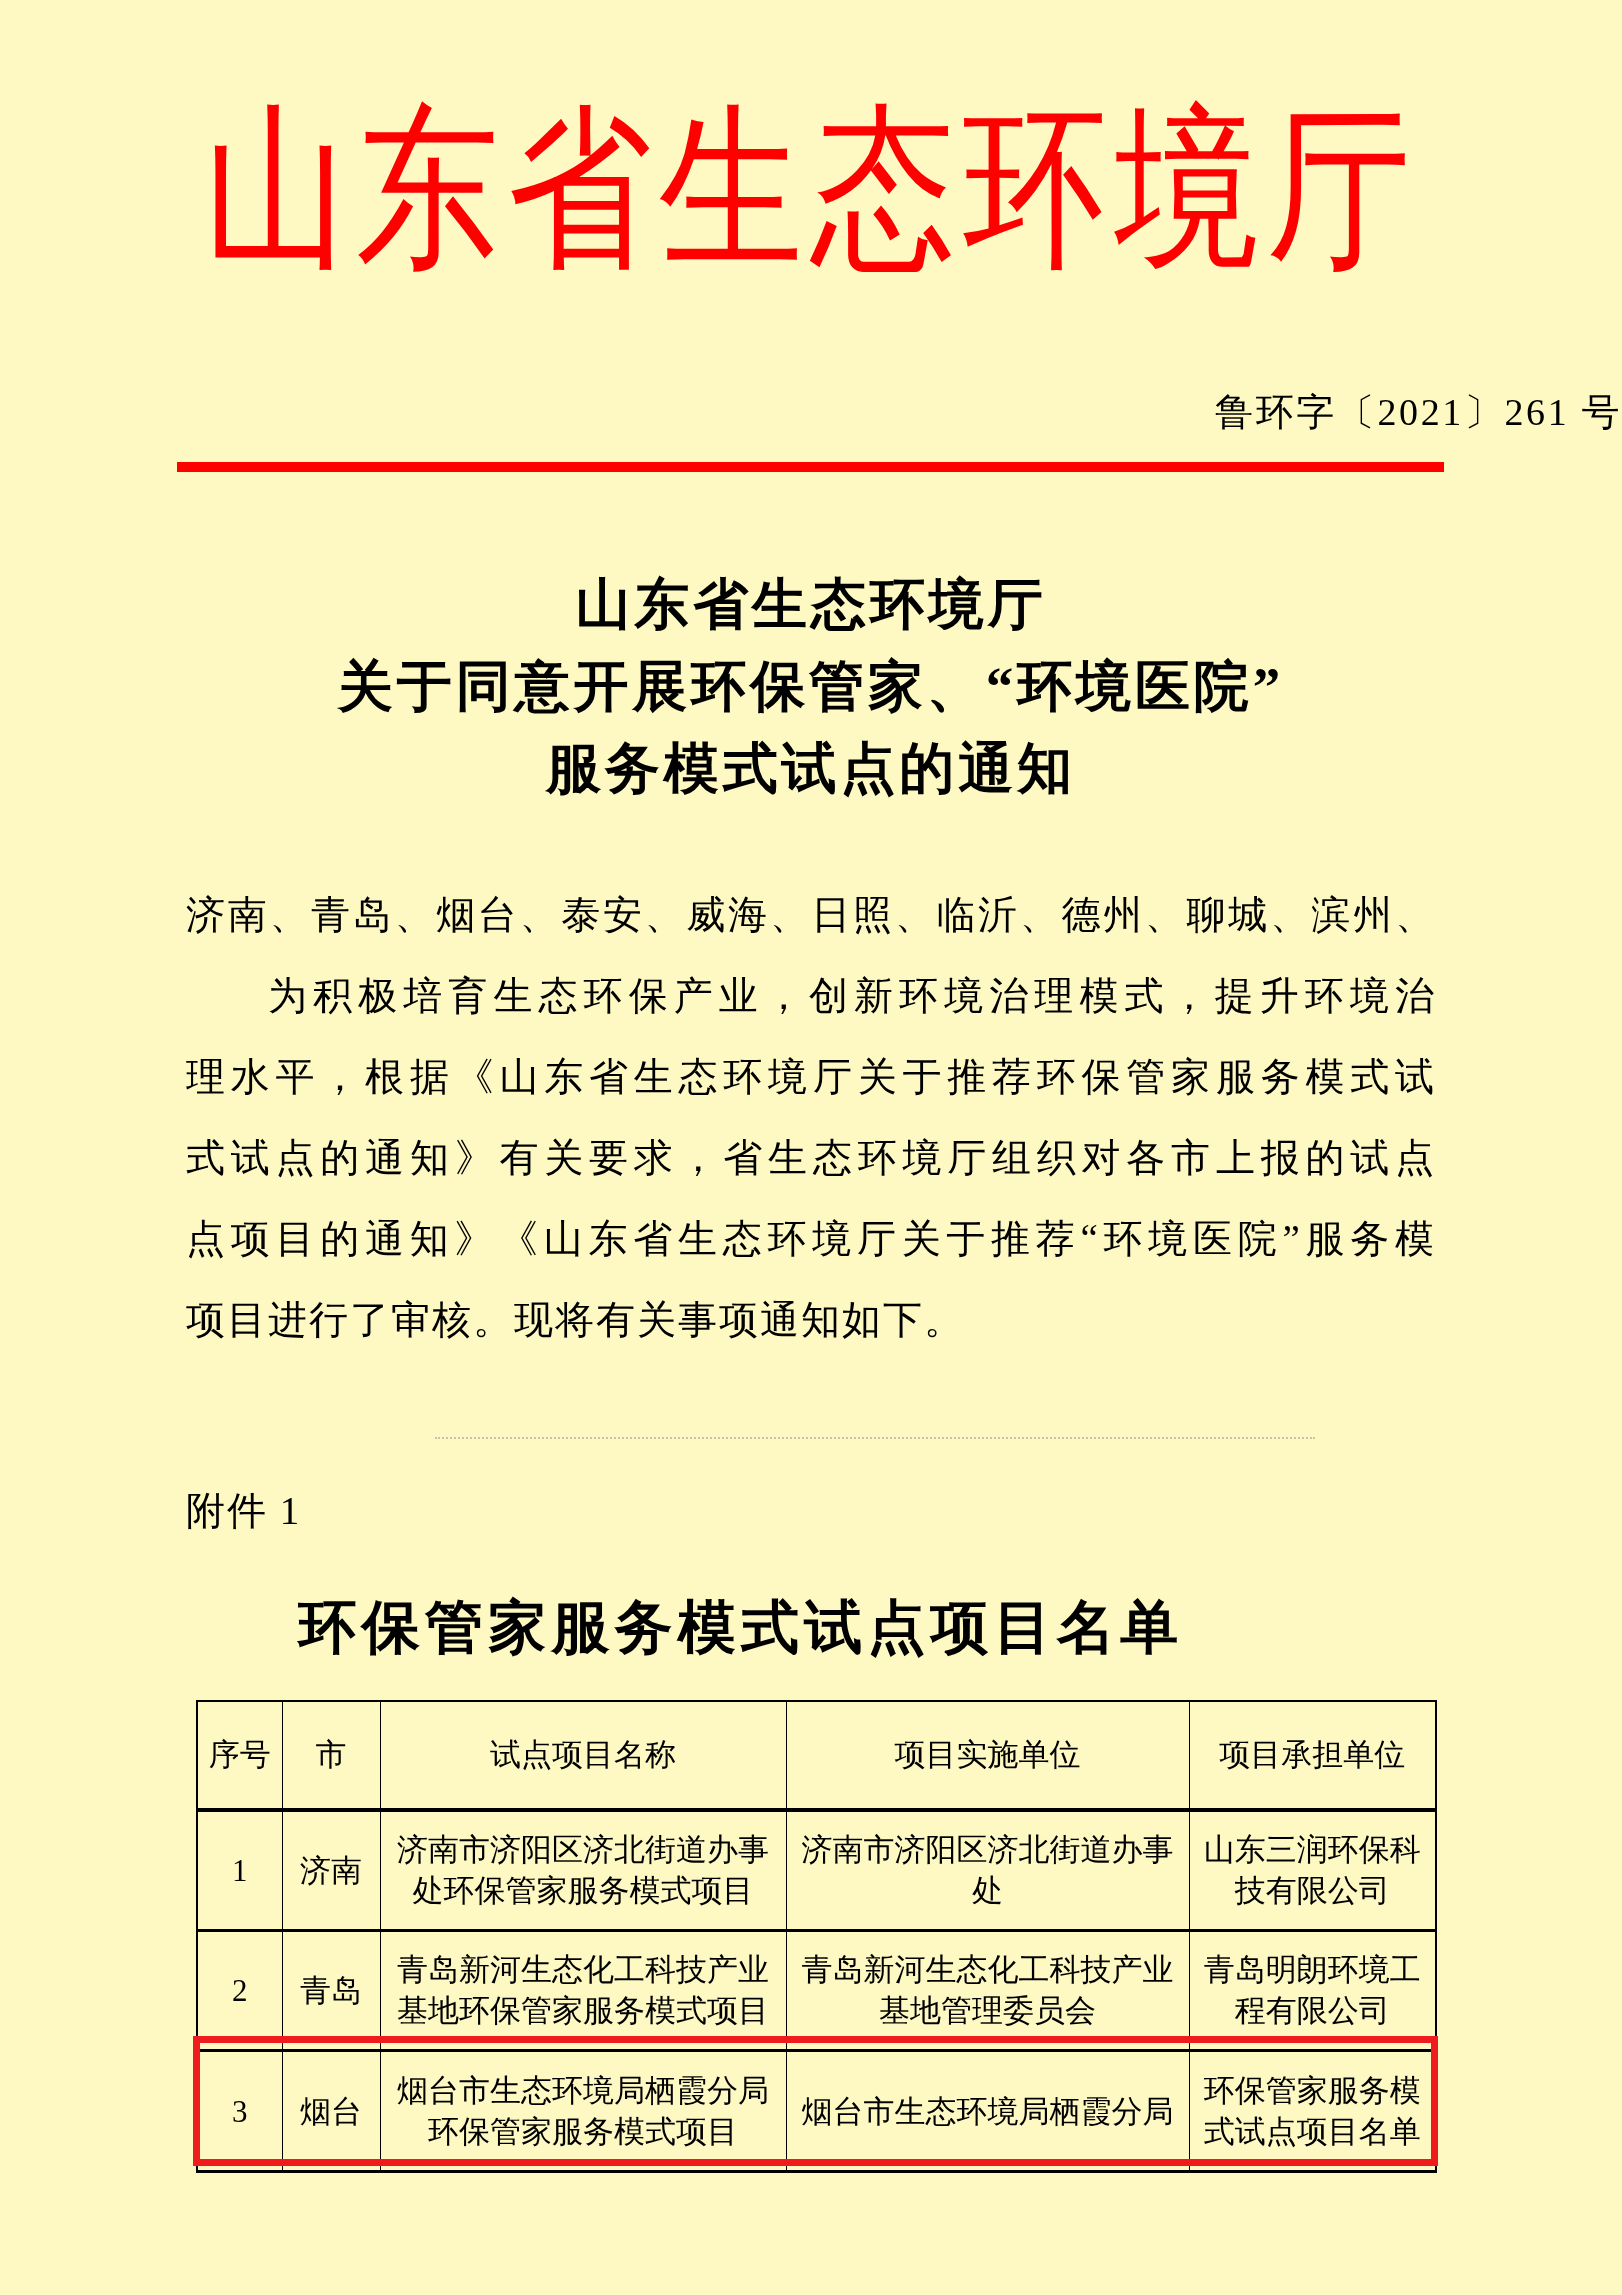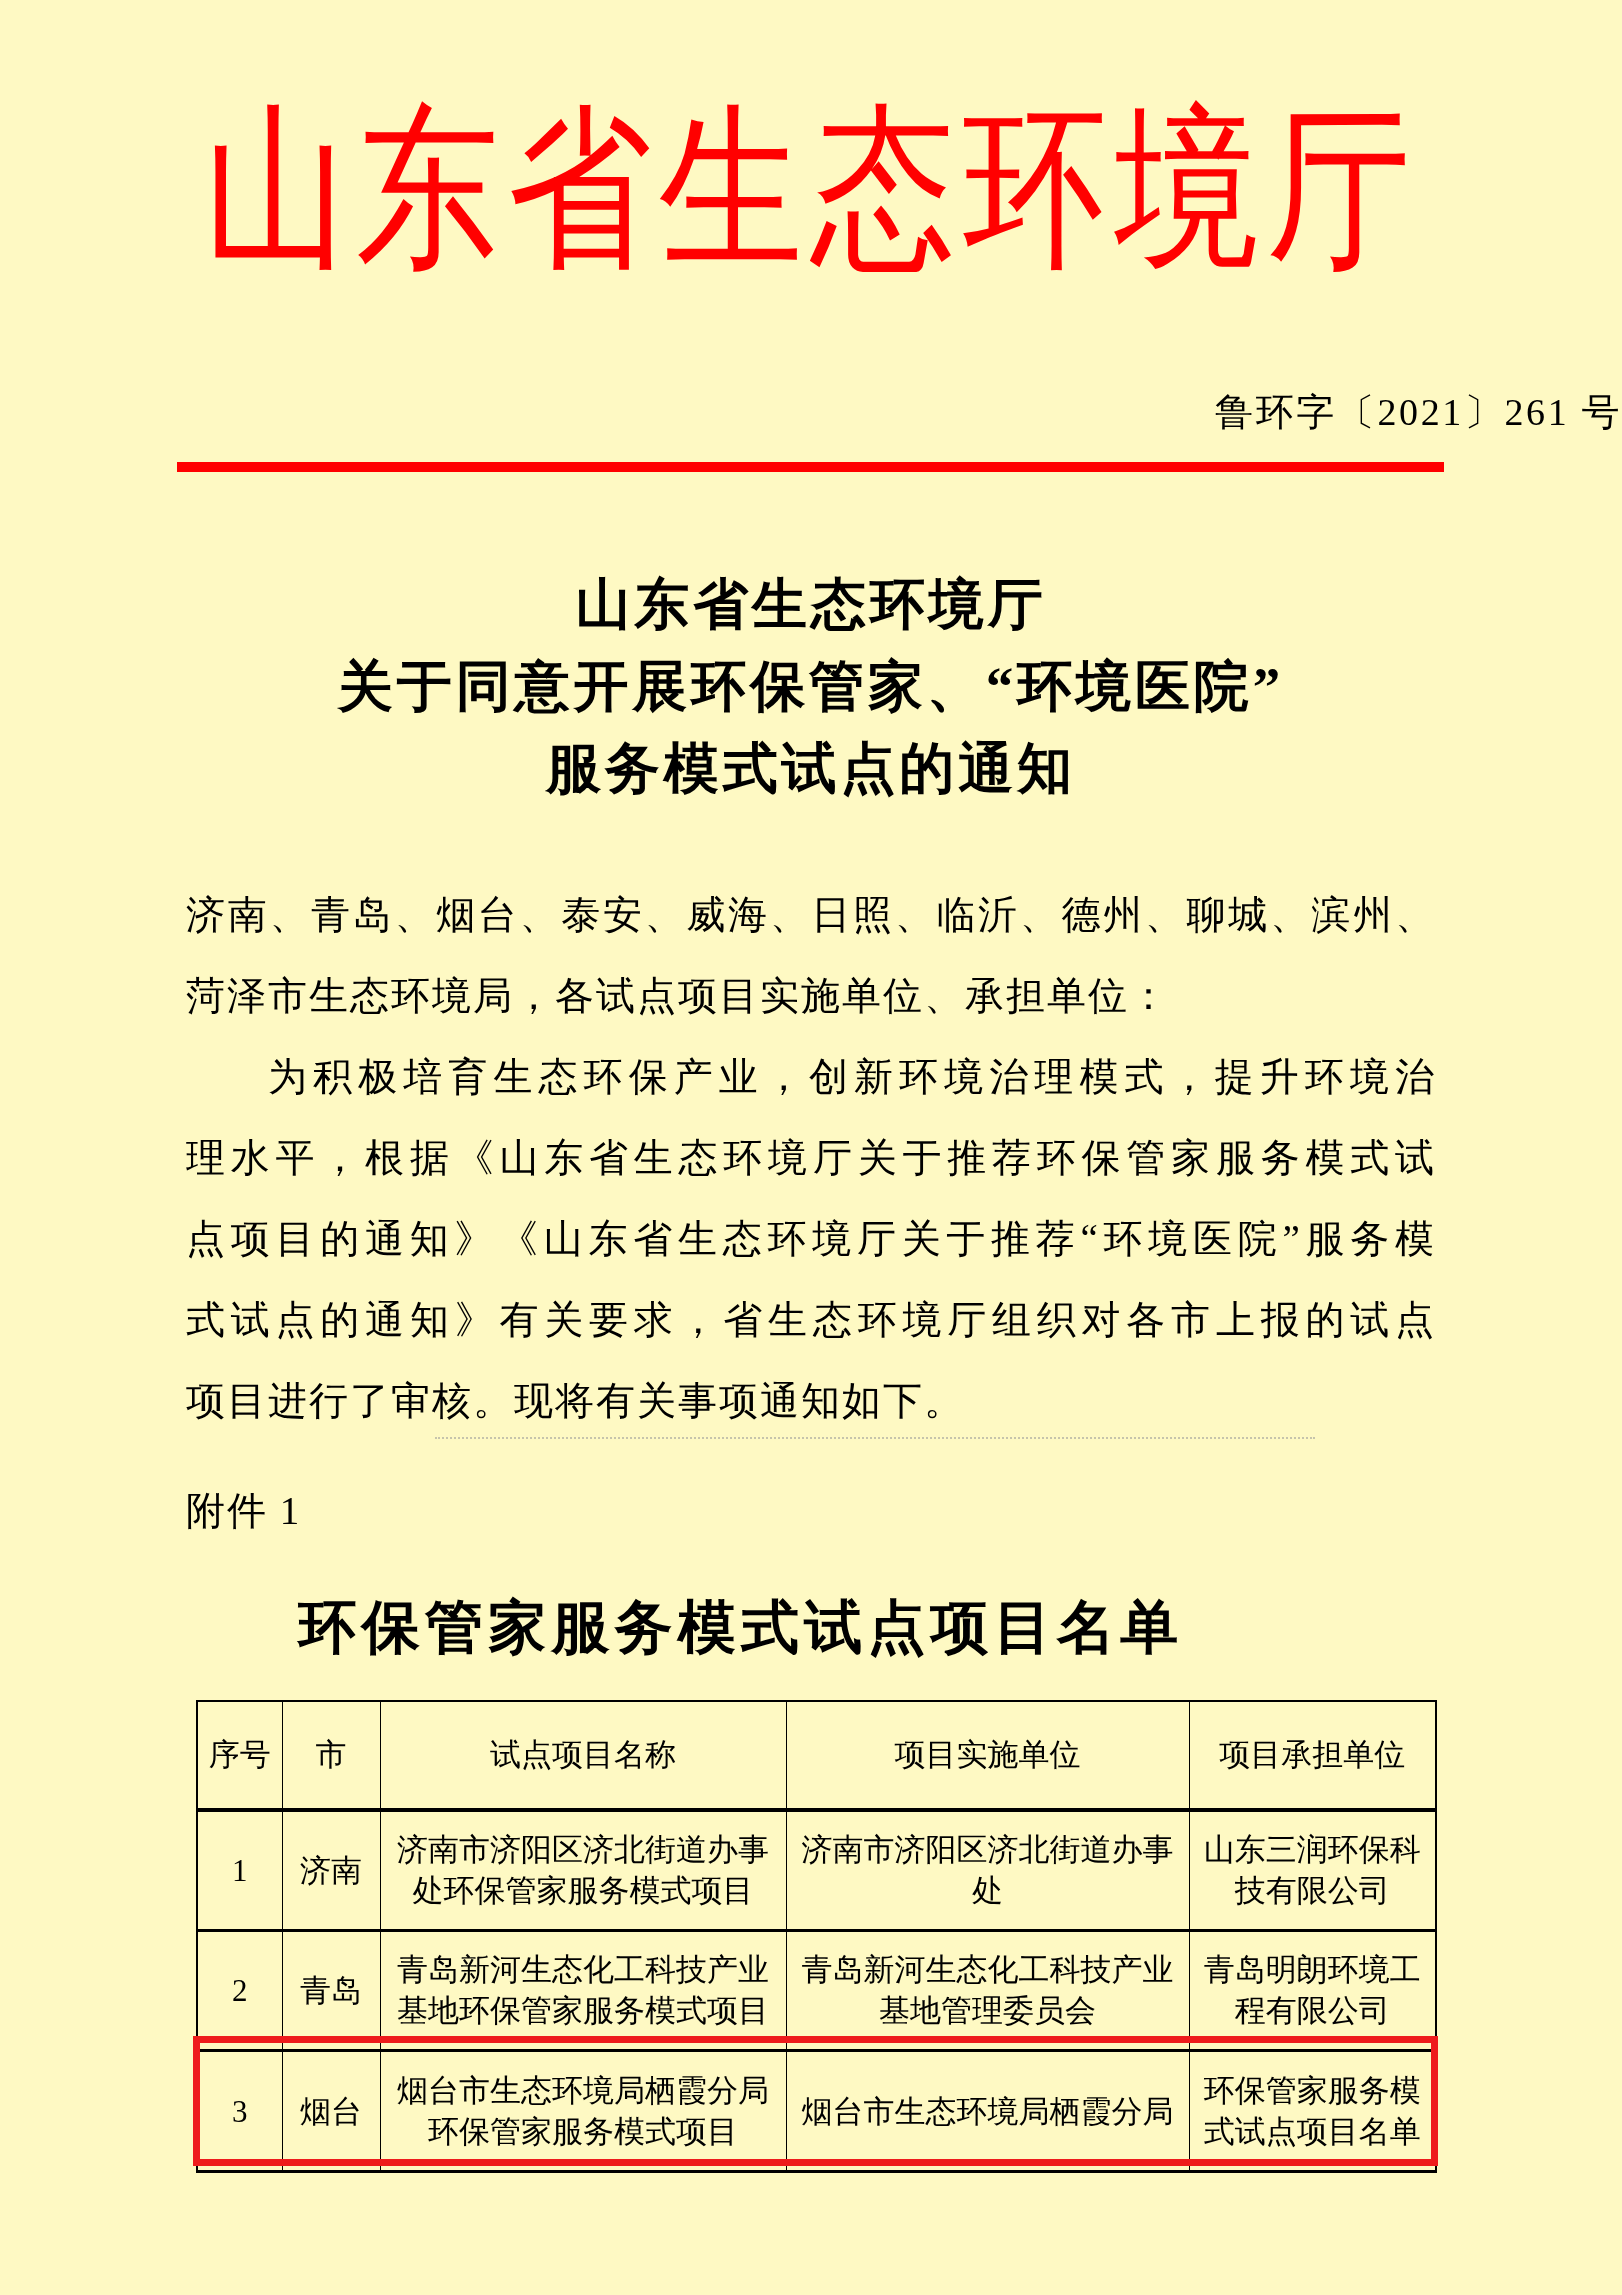--- a/index.html
+++ b/index.html
@@ -123,25 +123,24 @@
   <div class="red-rule"></div>
 
   <div class="notice-title">
     <div>山东省生态环境厅</div>
     <div>关于同意开展环保管家、“环境医院”</div>
     <div>服务模式试点的通知</div>
   </div>
 
   <div class="body-text">
     <div class="body-line">济南、青岛、烟台、泰安、威海、日照、临沂、德州、聊城、滨州、</div>
-    <div class="body-line line-open">菏泽市生态环境局，各试点项目实施单位、承担单位：</div>
     <div class="body-line indent">为积极培育生态环保产业，创新环境治理模式，提升环境治</div>
     <div class="body-line">理水平，根据《山东省生态环境厅关于推荐环保管家服务模式试</div>
+    <div class="body-line">式试点的通知》有关要求，省生态环境厅组织对各市上报的试点</div>
     <div class="body-line">点项目的通知》《山东省生态环境厅关于推荐“环境医院”服务模</div>
-    <div class="body-line">式试点的通知》有关要求，省生态环境厅组织对各市上报的试点</div>
     <div class="body-line line-open">项目进行了审核。现将有关事项通知如下。</div>
   </div>
 
   <div class="artifact-line"></div>
 
   <div class="attachment-label">附件 1</div>
 
   <h2 class="table-title">环保管家服务模式试点项目名单</h2>
 
   <table class="project-table">

